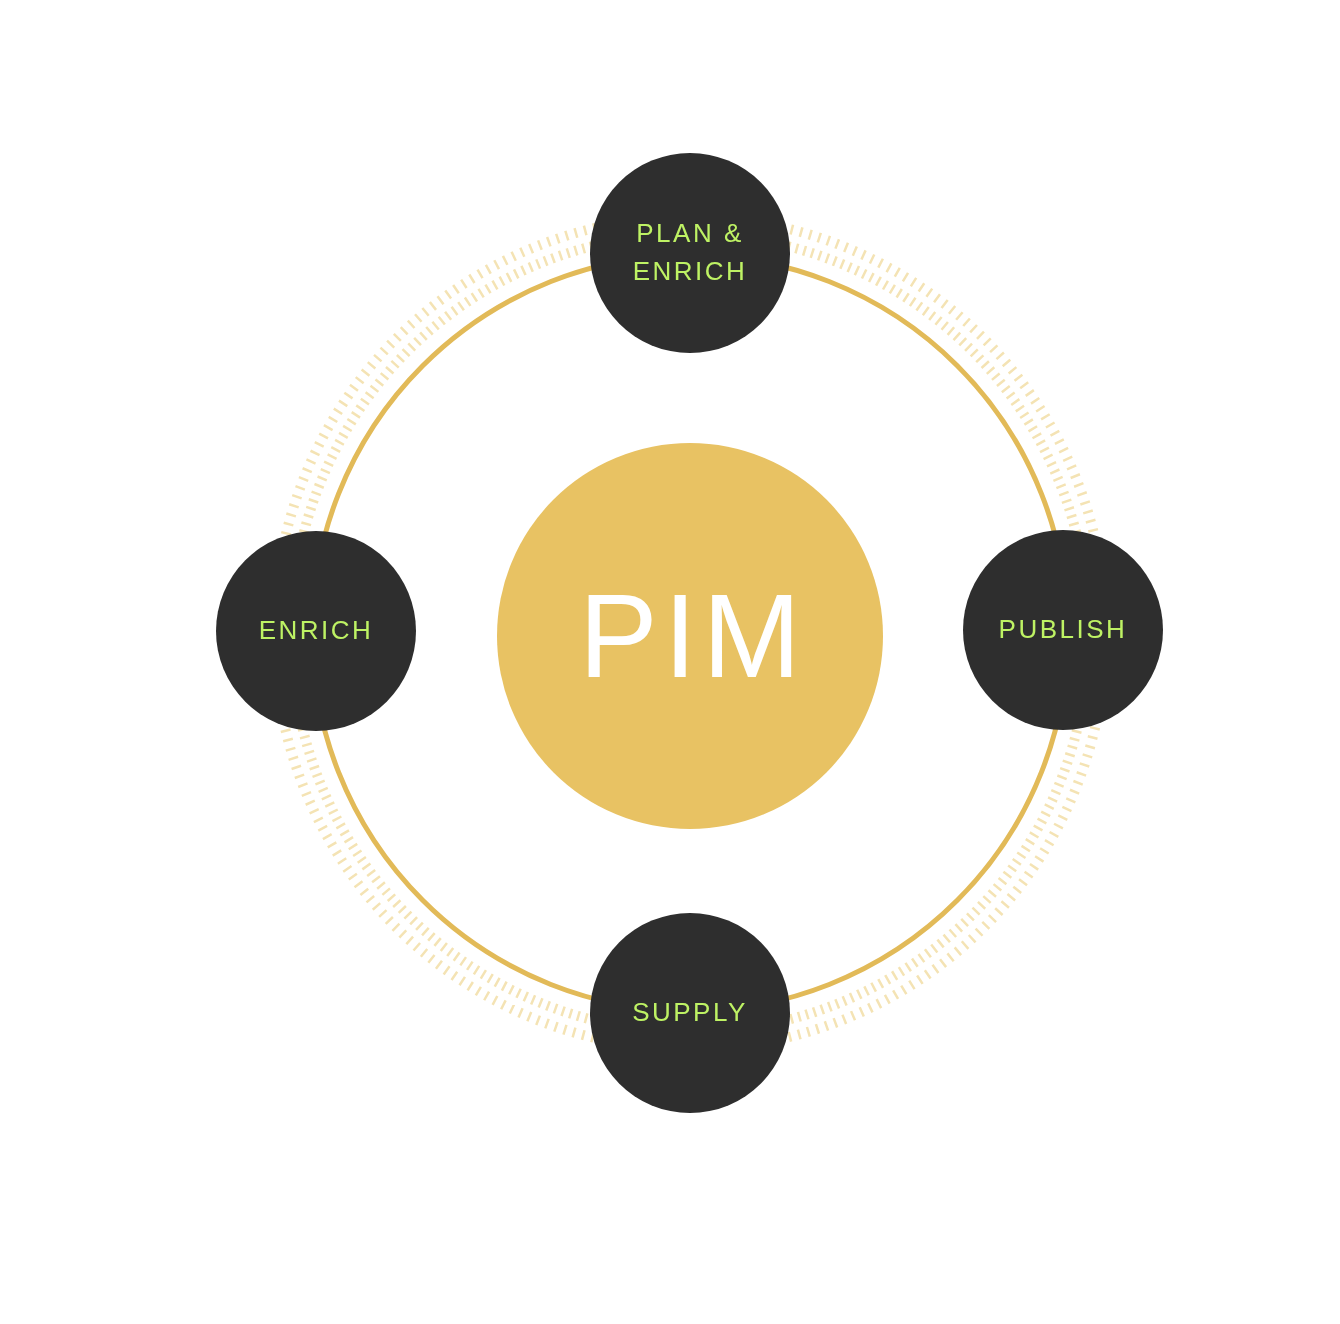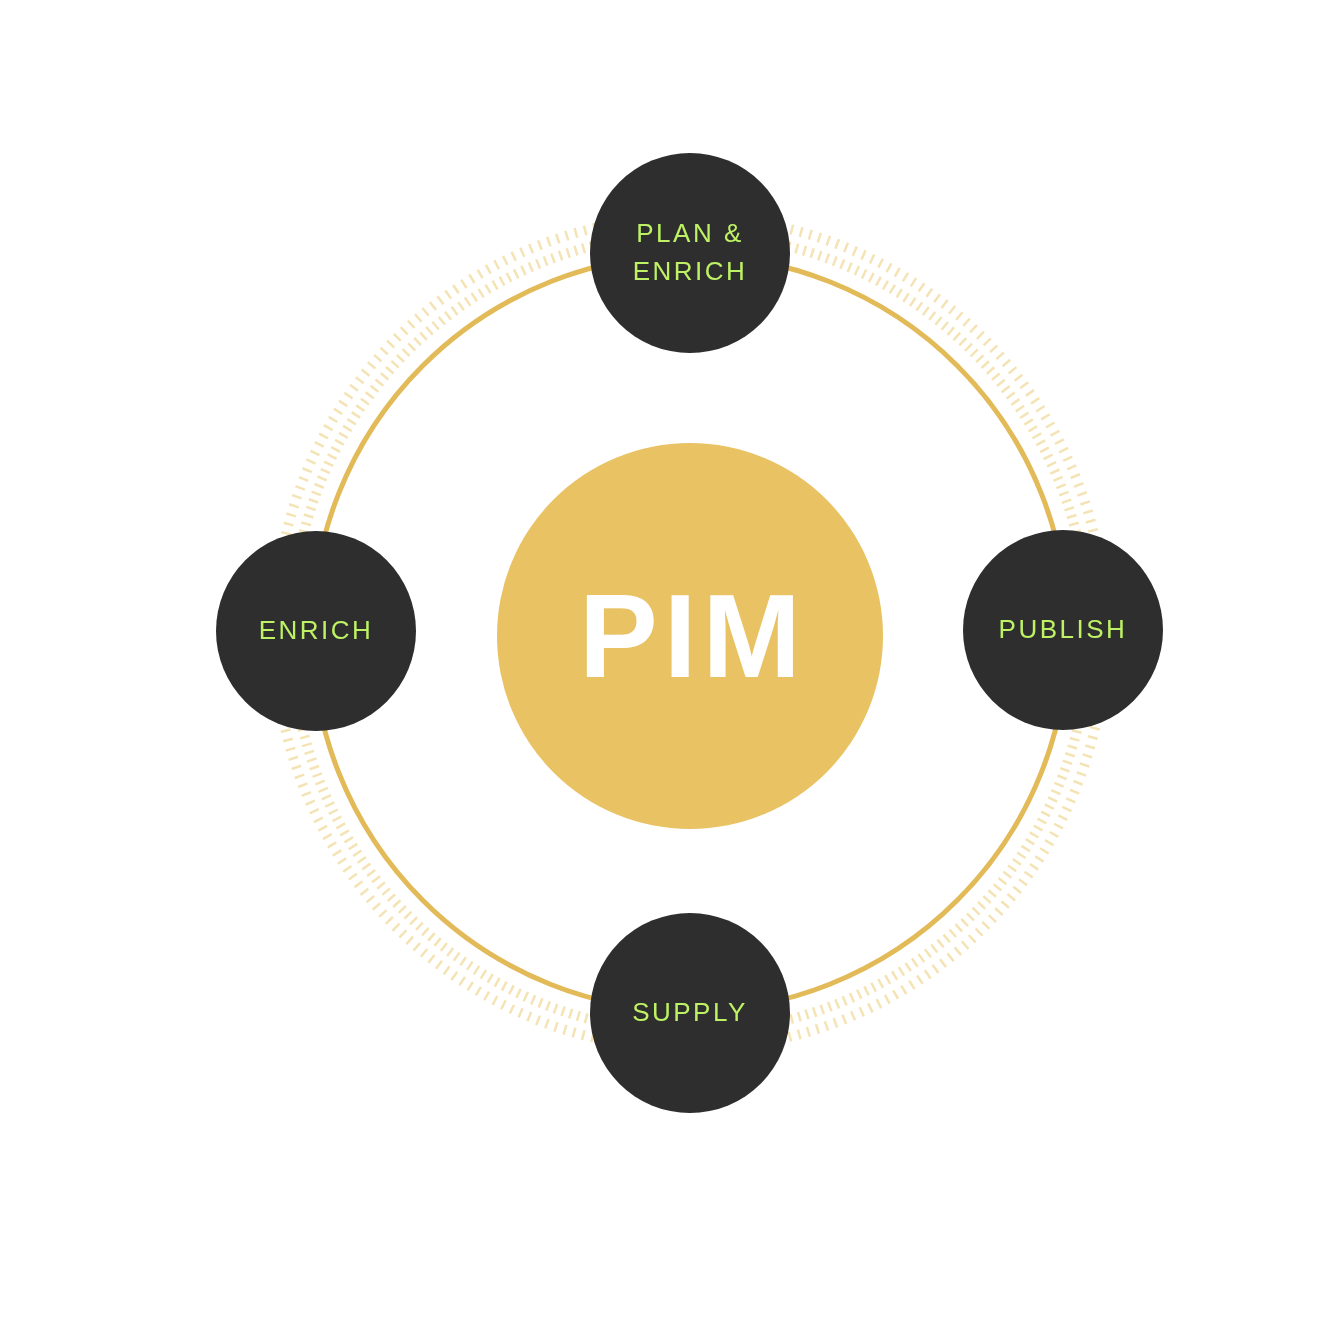--- a/index.html
+++ b/index.html
@@ -51,21 +51,21 @@
     height: 386px;
     border-radius: 50%;
     background: #e8c263;
     display: flex;
     align-items: center;
     justify-content: center;
     color: #ffffff;
   }
   .center-label {
     font-size: 118px;
-    font-weight: 700;
+    font-weight: 400;
     letter-spacing: 6px;
     padding-left: 6px; 
   }
   .node-label { display: block; }
 </style>
 </head>
 <body>
 
 <div class="canvas">
 

